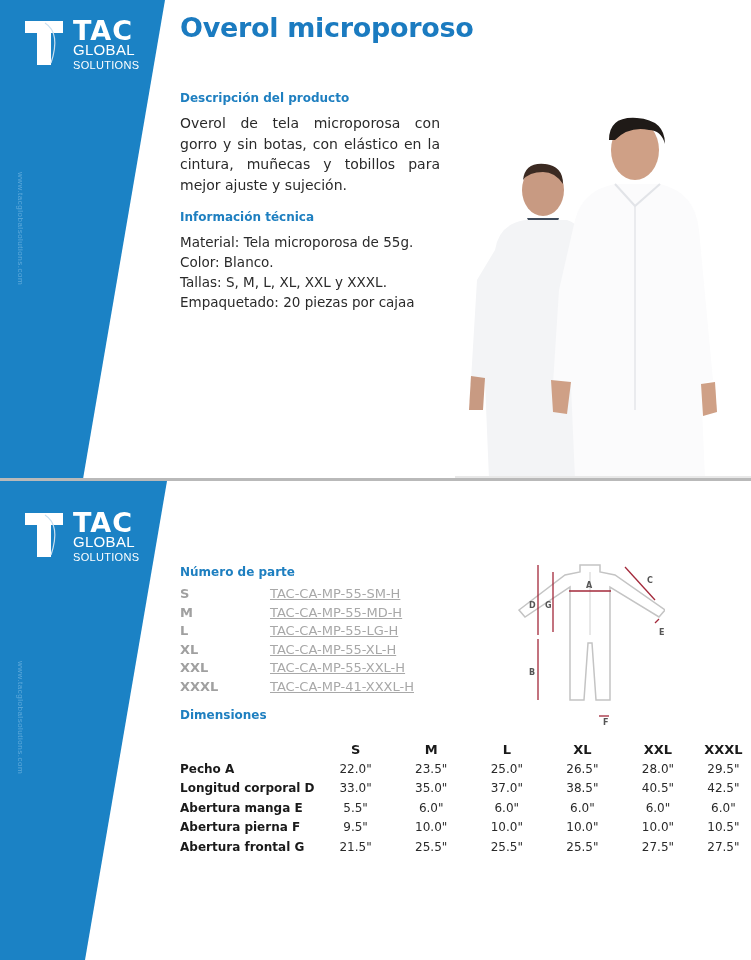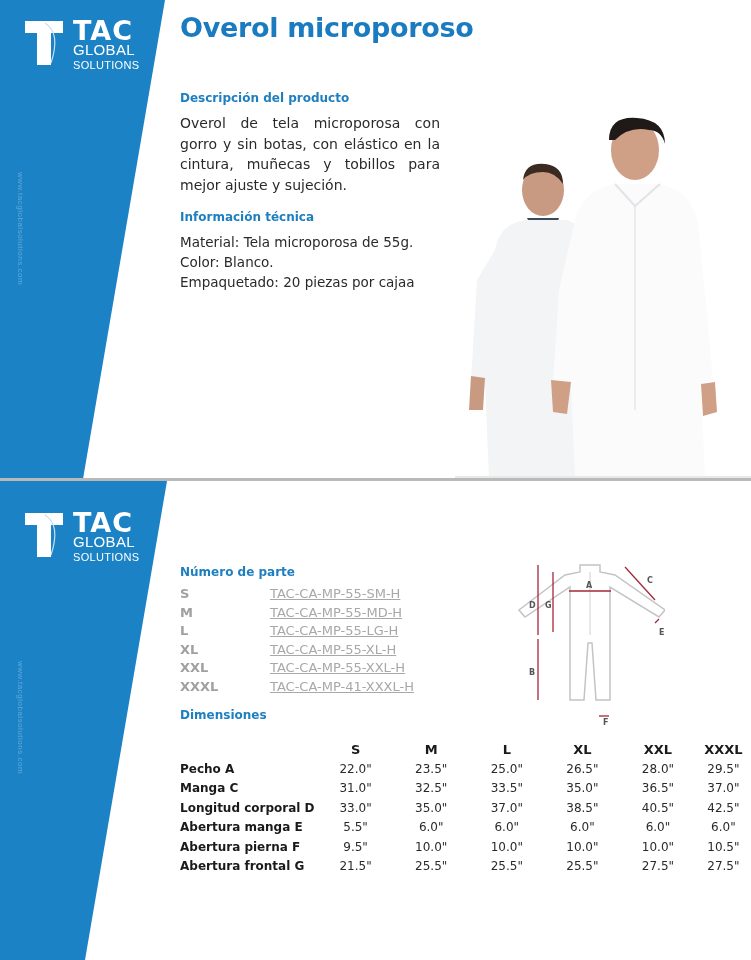--- a/index.html
+++ b/index.html
@@ -67,20 +67,21 @@
 
   <h1 class="title">Overol microporoso</h1>
 
   <h2 class="section-heading" style="left:180px; top:91px;">Descripción del producto</h2>
   <p class="desc-text">Overol de tela microporosa con gorro y sin botas, con elástico en la cintura, muñecas y tobillos para mejor ajuste y sujeción.</p>
 
   <h2 class="section-heading" style="left:180px; top:210px;">Información técnica</h2>
   <div class="tech-lines">
     <div>Material: Tela microporosa de 55g.</div>
     <div>Color: Blanco.</div>
+    <div>Tallas: S, M, L, XL, XXL y XXXL.</div>
     <div>Empaquetado: 20 piezas por cajaa</div>
   </div>
 
   <svg class="photo" viewBox="0 0 296 369">
 
     <ellipse cx="88" cy="80" rx="21" ry="26" fill="#c89a82"></ellipse>
     <path d="M68 70 Q70 52 90 54 Q108 56 108 74 Q100 62 88 62 Q74 62 68 70Z" fill="#3b2a22"></path>
     <path d="M72 108 L104 108 L100 120 L78 120 Z" fill="#3d4a5a"></path>
     <path d="M40 140 Q44 114 70 110 L112 110 Q132 116 130 150 L134 270 L122 272 L120 369 L34 369 L30 272 L16 270 L22 170 Z" fill="#f3f4f6"></path>
     <path d="M16 266 L30 268 L28 300 L14 300 Z" fill="#c89a82"></path>
@@ -184,29 +185,20 @@
         <tr>
           <td class="label">Pecho A</td>
           <td class="c">22.0"</td>
           <td class="c">23.5"</td>
           <td class="c">25.0"</td>
           <td class="c">26.5"</td>
           <td class="c">28.0"</td>
           <td class="c-last">29.5"</td>
         </tr>
         <tr>
-          <td class="label">Manga C</td>
-          <td class="c">31.0"</td>
-          <td class="c">32.5"</td>
-          <td class="c">33.5"</td>
-          <td class="c">35.0"</td>
-          <td class="c">36.5"</td>
-          <td class="c-last">37.0"</td>
-        </tr>
-        <tr>
           <td class="label">Longitud corporal D</td>
           <td class="c">33.0"</td>
           <td class="c">35.0"</td>
           <td class="c">37.0"</td>
           <td class="c">38.5"</td>
           <td class="c">40.5"</td>
           <td class="c-last">42.5"</td>
         </tr>
         <tr>
           <td class="label">Abertura manga E</td>

